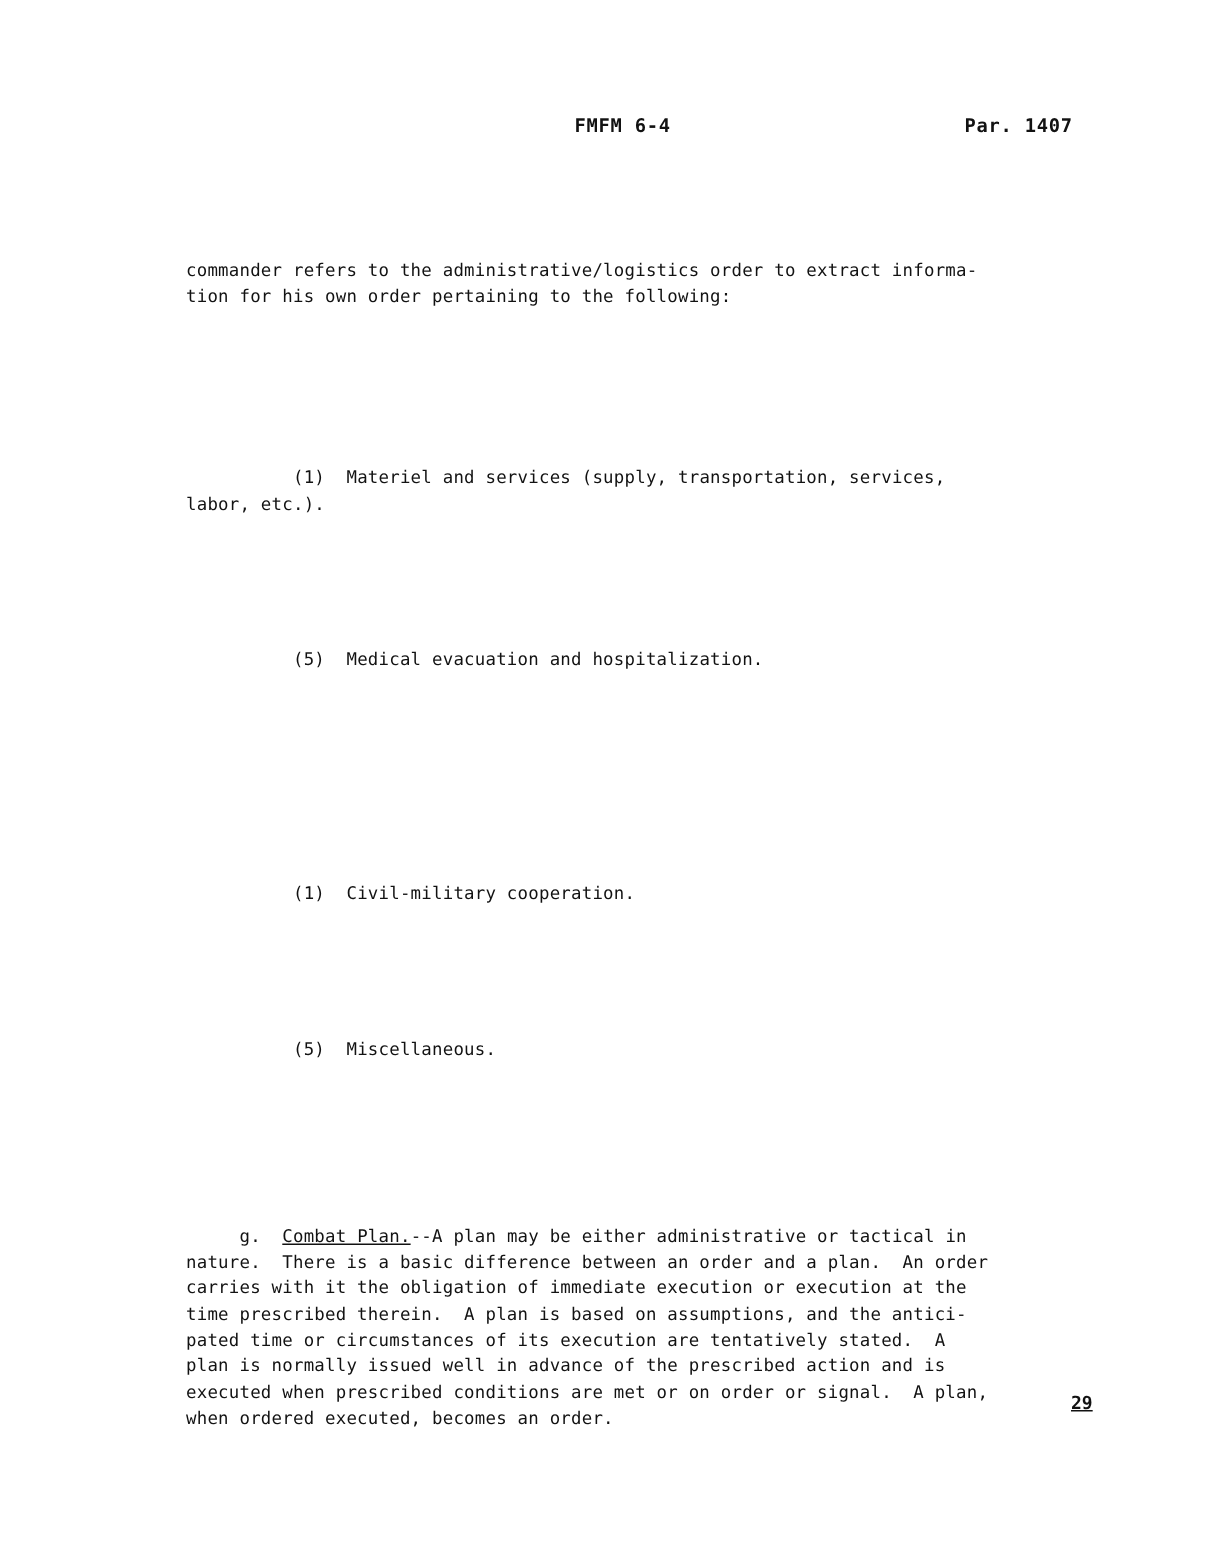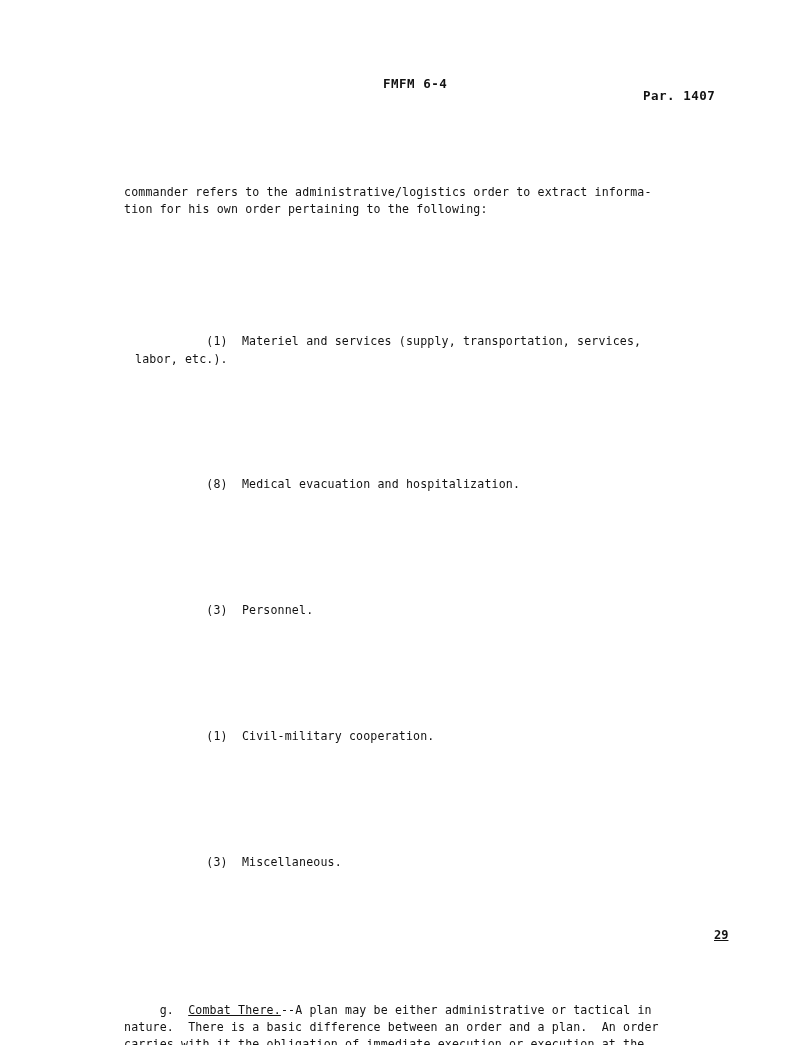--- a/index.html
+++ b/index.html
@@ -32,44 +32,44 @@
     position: absolute;
     left: 383px;
     top: 0;
     font-size: 12.5px;
     font-weight: bold;
     letter-spacing: 0.5px;
   }
   .header .par-id {
     position: absolute;
     left: 643px;
-    top: 12px;
+    top: 0;
     font-size: 12.5px;
     font-weight: bold;
     letter-spacing: 0.5px;
   }
   .body-text {
     position: absolute;
     left: 124px;
     top: 116px;
     width: 600px;
     font-size: 11.6px;
     line-height: 17.3px;
     letter-spacing: 0.15px;
     white-space: pre-wrap;
   }
   p {
-    margin: 16px 0 0 0;
+    margin: 4px 0 0 0;
     white-space: pre-wrap;
   }
   .gap {
     height: 17.3px;
   }
   .indent-list {
-    margin: 11px;
+    margin: 0;
     white-space: pre-wrap;
   }
   .u {
     text-decoration: underline;
   }
   .page-number {
     position: absolute;
     left: 714px;
     top: 928px;
     font-size: 12px;
@@ -89,30 +89,29 @@
 
   <div class="body-text">
 
     <p>commander refers to the administrative/logistics order to extract informa-
 tion for his own order pertaining to the following:</p>
     <div class="gap"></div>
 
     <p class="indent-list">          (1)  Materiel and services (supply, transportation, services,
 labor, etc.).</p>
     <div class="gap"></div>
-    <p class="indent-list">          (8)  Medical evacuation and hospitalization.</p>
+    <p class="indent-list">          (5)  Medical evacuation and hospitalization.</p>
     <div class="gap"></div>
-    <p class="indent-list">          (3)  Personnel.</p>
     <div class="gap"></div>
     <p class="indent-list">          (1)  Civil-military cooperation.</p>
     <div class="gap"></div>
-    <p class="indent-list">          (3)  Miscellaneous.</p>
+    <p class="indent-list">          (5)  Miscellaneous.</p>
     <div class="gap"></div>
 
-    <p><span>     g.  </span><span class="u">Combat There.</span><span>--A plan may be either administrative or tactical in
+    <p><span>     g.  </span><span class="u">Combat Plan.</span><span>--A plan may be either administrative or tactical in
 nature.  There is a basic difference between an order and a plan.  An order
 carries with it the obligation of immediate execution or execution at the
 time prescribed therein.  A plan is based on assumptions, and the antici-
 pated time or circumstances of its execution are tentatively stated.  A
 plan is normally issued well in advance of the prescribed action and is
 executed when prescribed conditions are met or on order or signal.  A plan,
 when ordered executed, becomes an order.</span></p>
     <div class="gap"></div>
 
     

